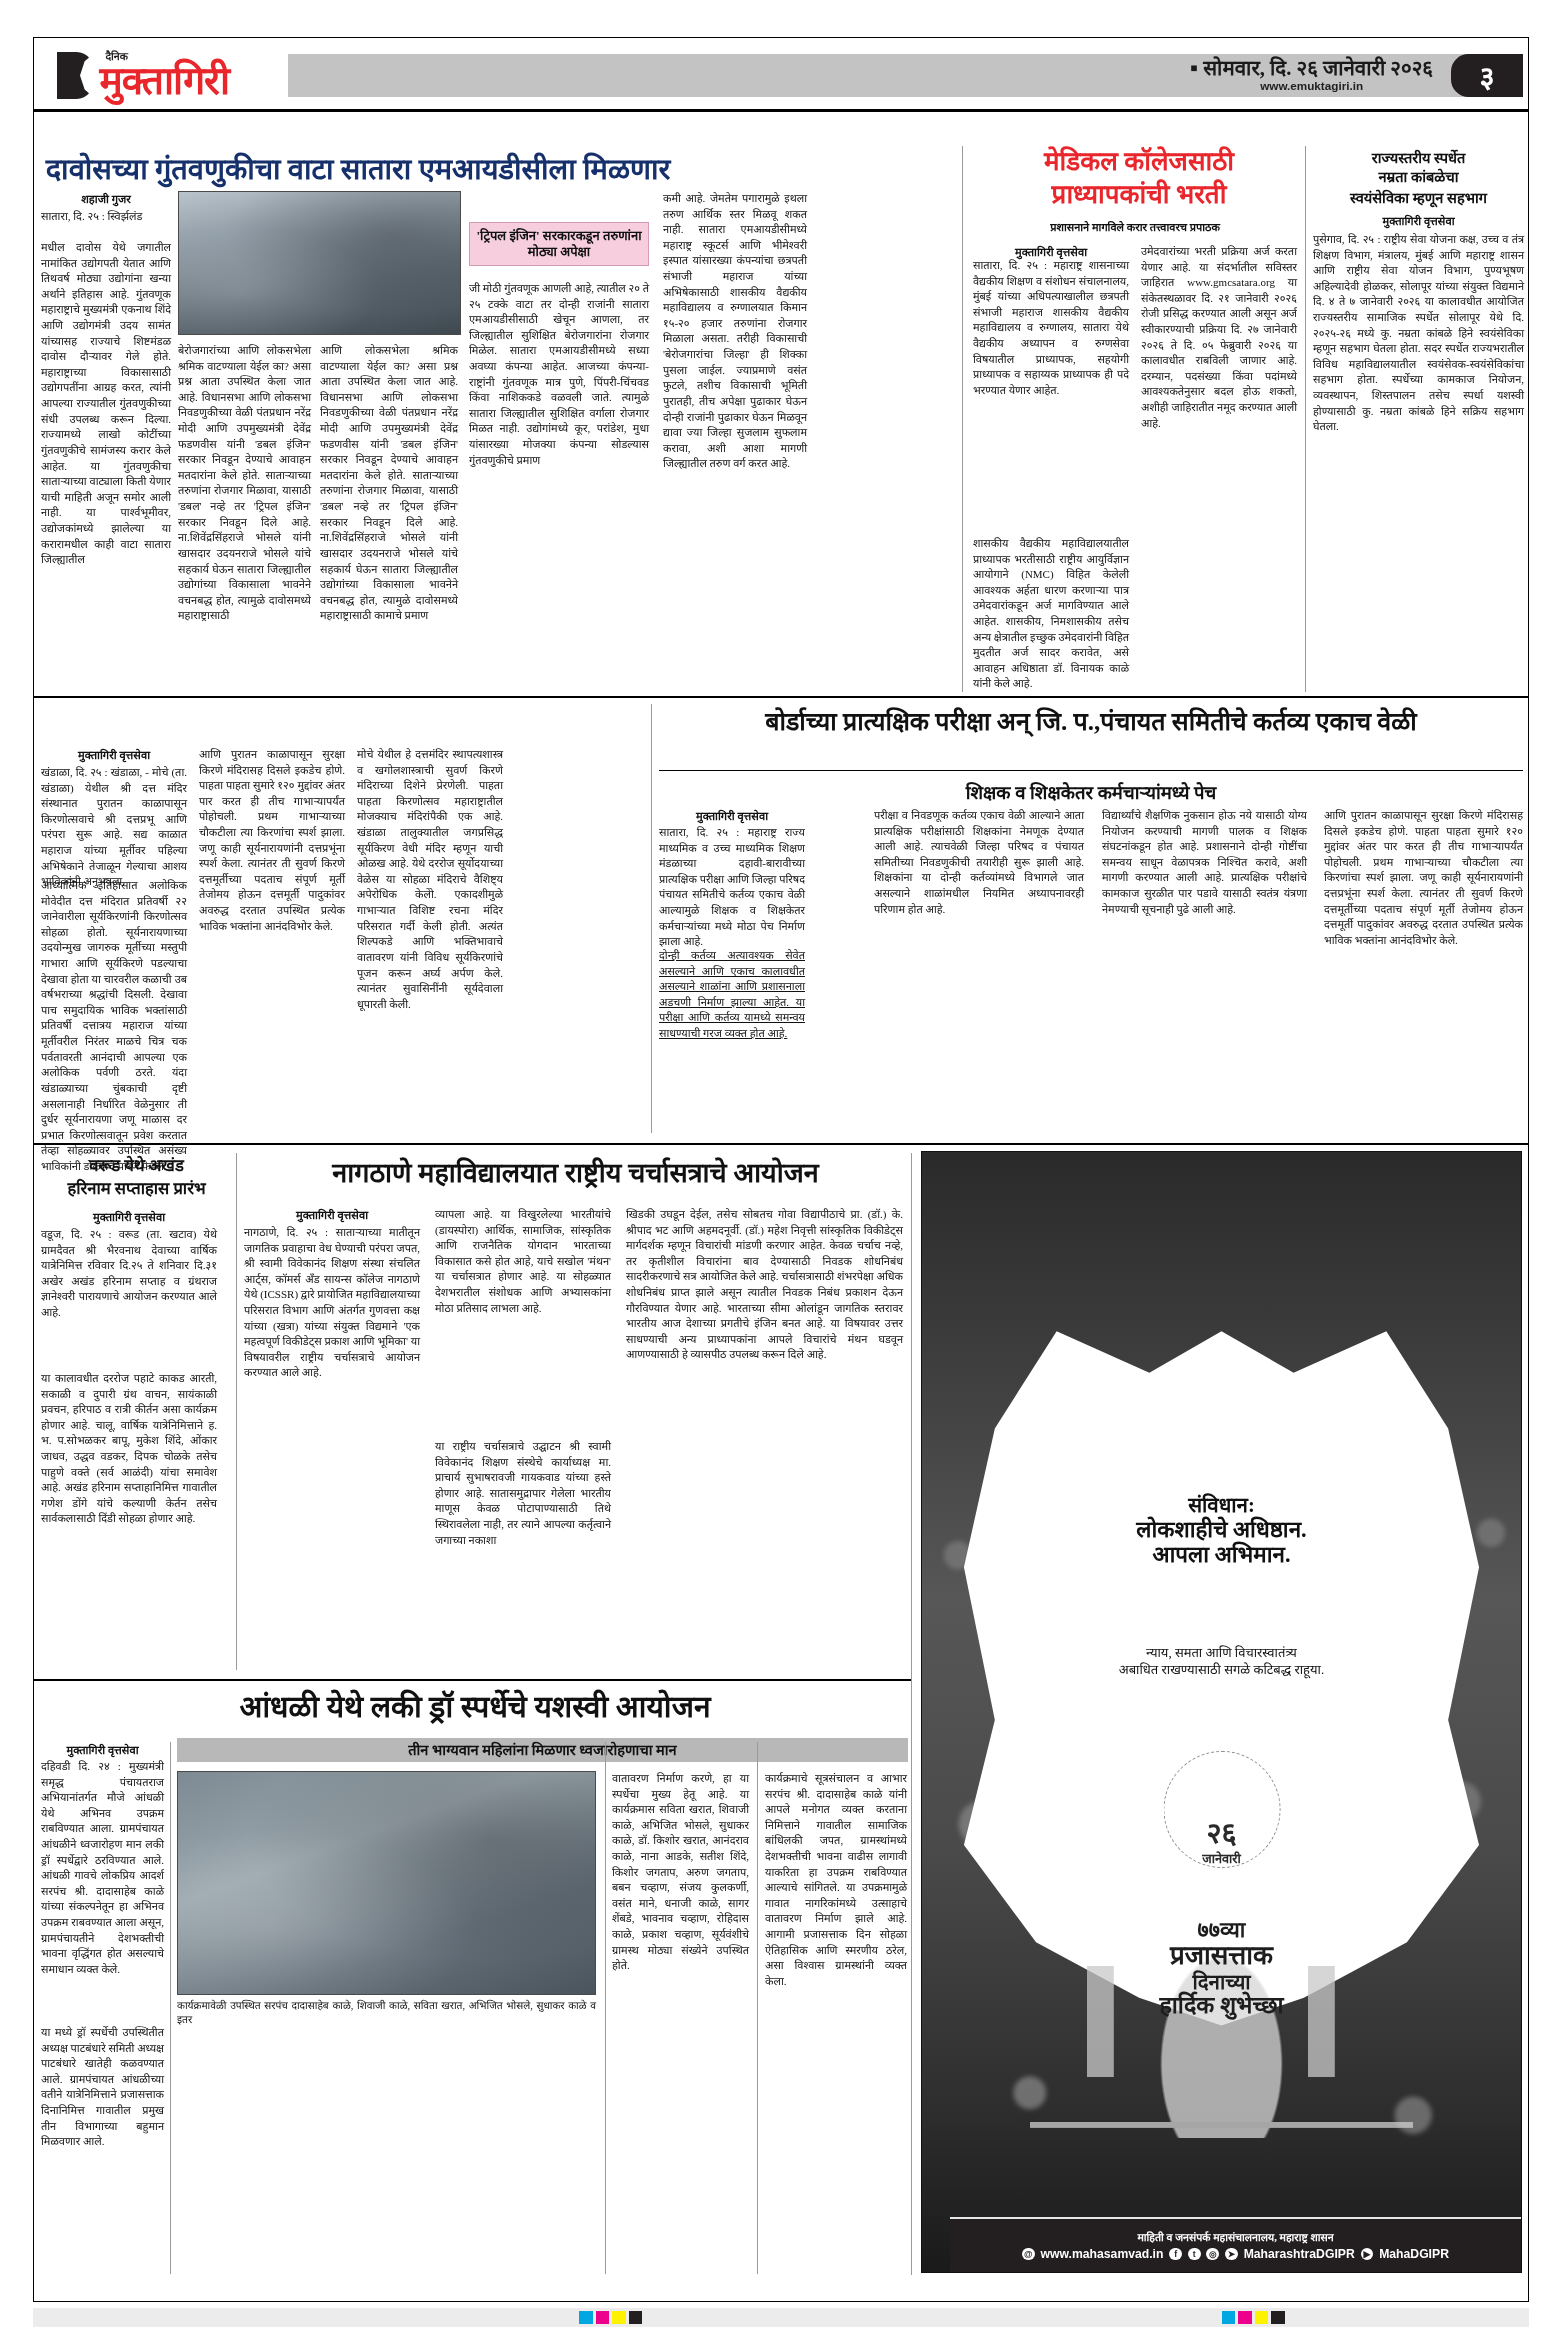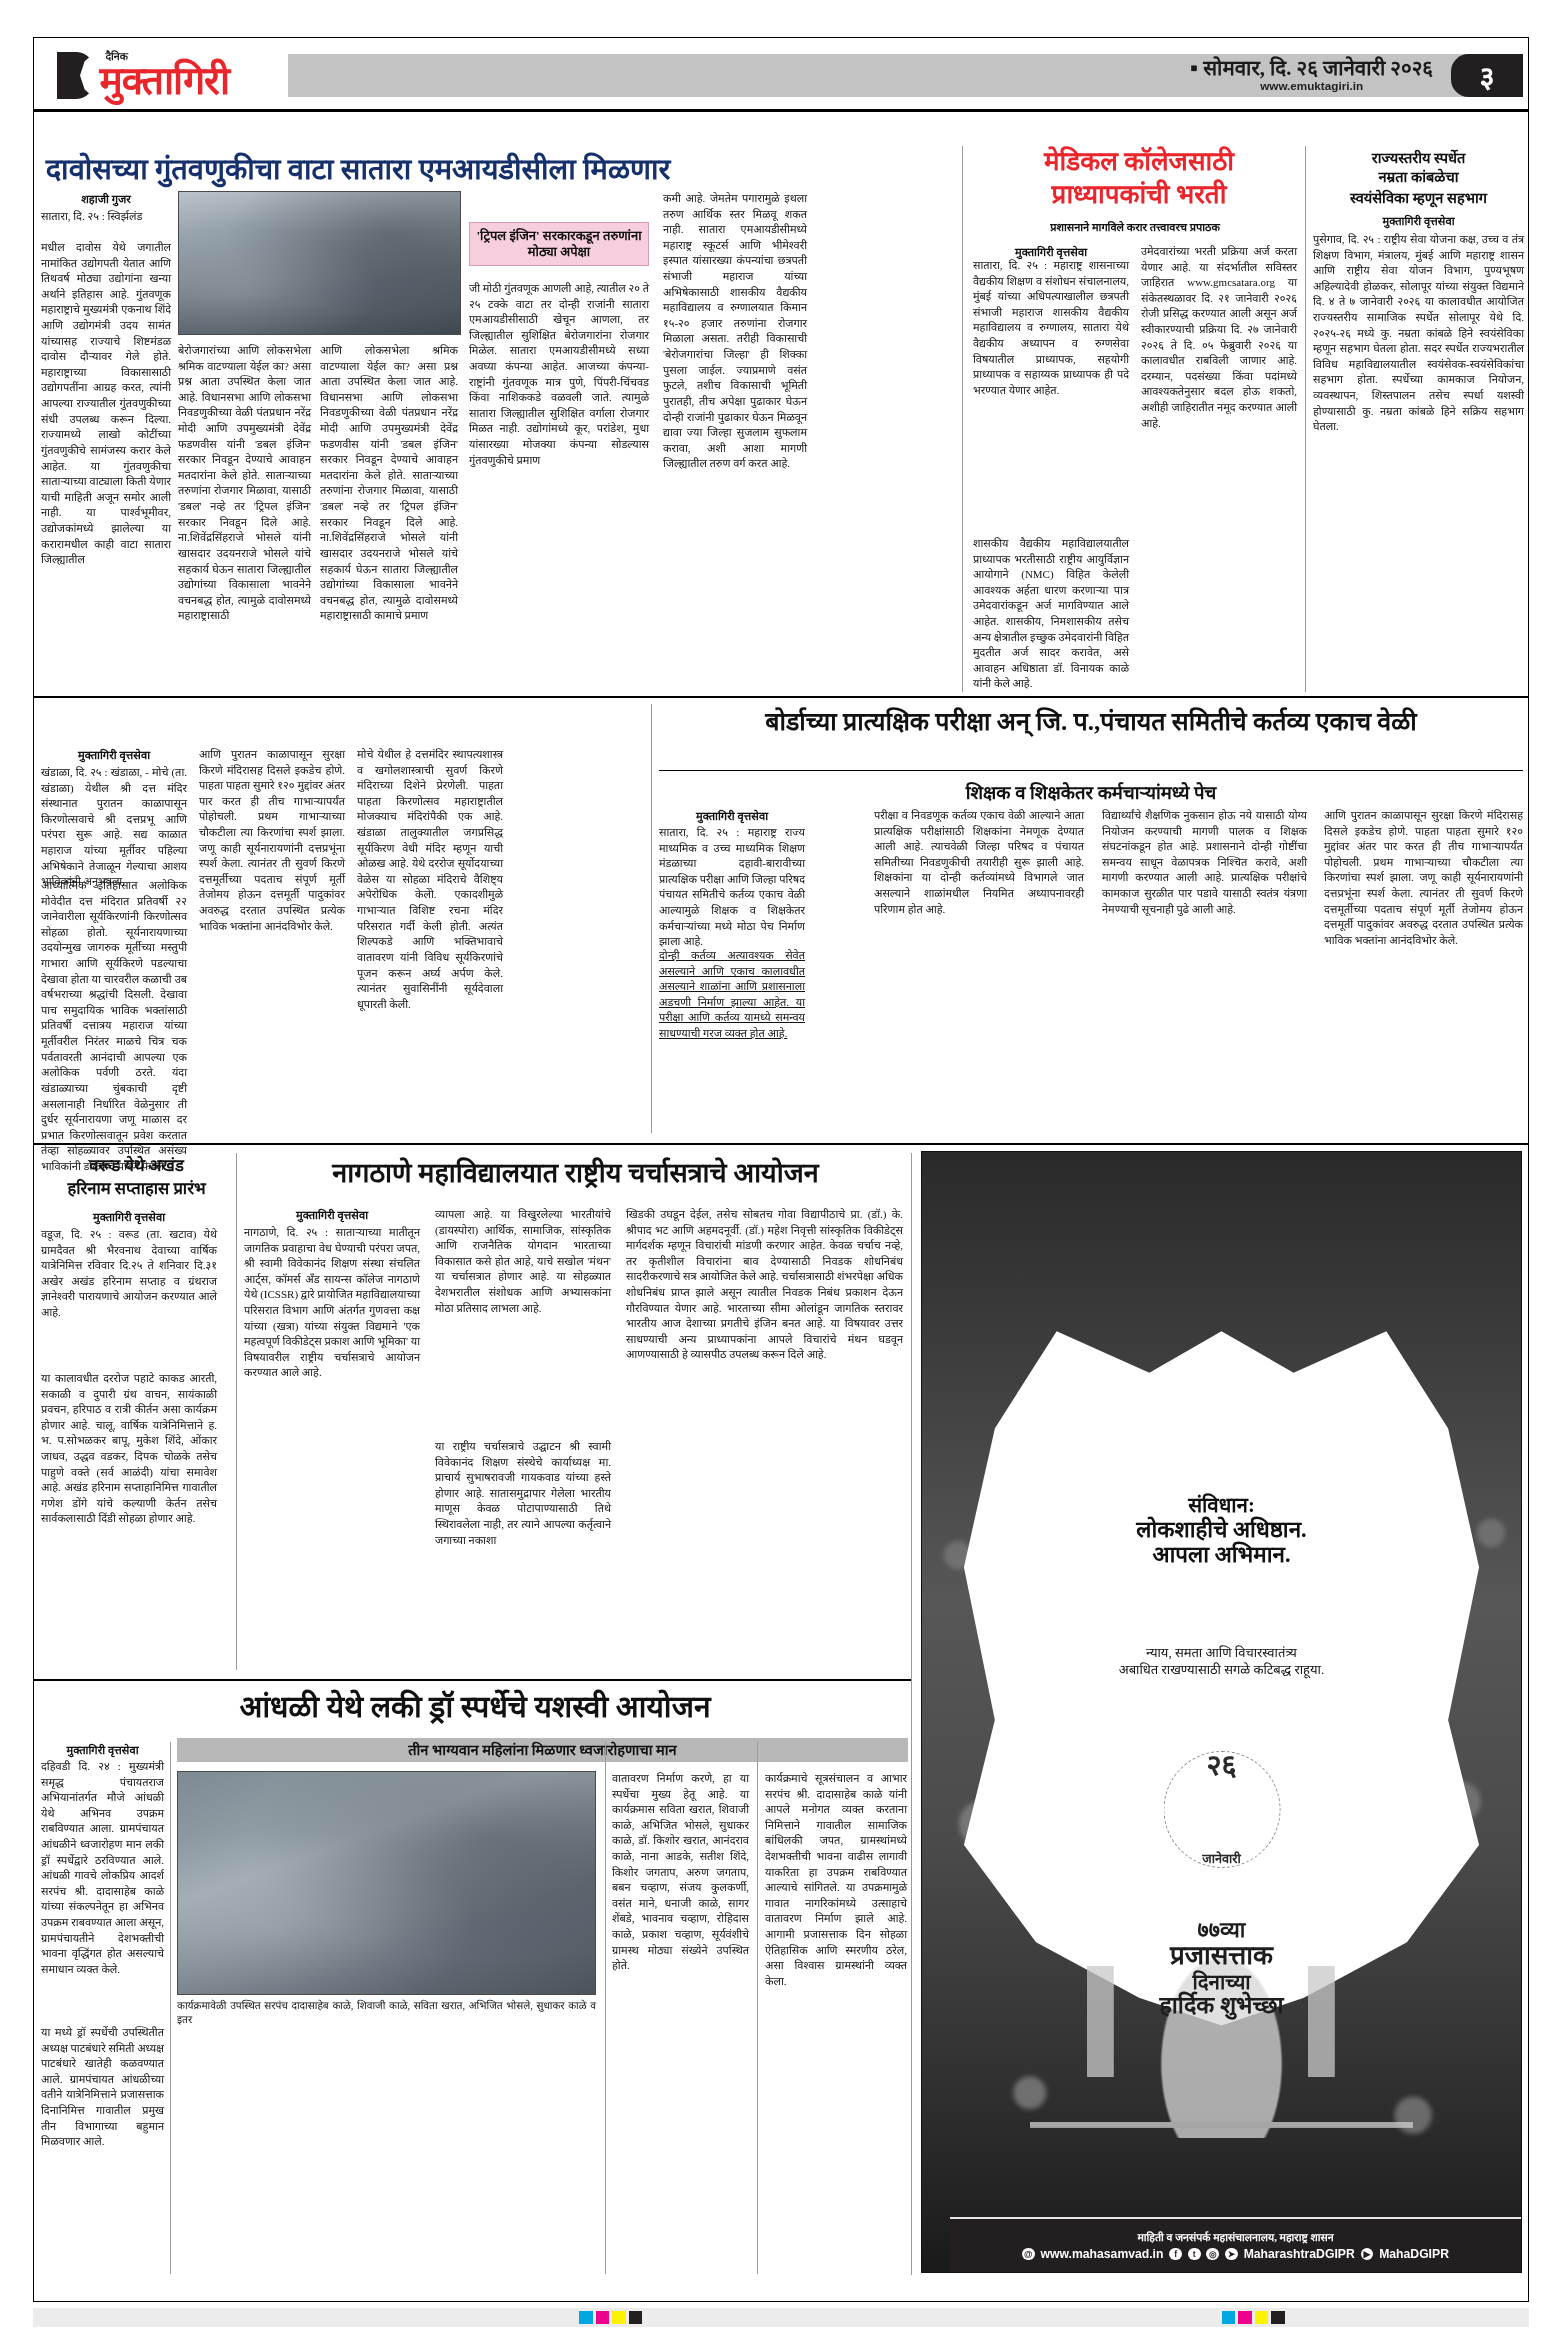--- a/index.html
+++ b/index.html
@@ -190,25 +190,25 @@
   .ad-sub-txt {
     position:absolute; left:10%; width:80%; top:44%;
     text-align:center; z-index:6; color:#111;
     font-size:13px; line-height:1.3;
   }
   .ad-circle {
     position:absolute; left:50%; transform:translateX(-50%); top:53.5%;
     width:117px; height:117px; z-index:6;
     border-radius:50%;
     border:1px dashed #8d8d8d;
-    display:flex; flex-direction:column; align-items:center; justify-content:space-between;
+    display:flex; flex-direction:column; align-items:center; justify-content:flex-end;
     color:#2a2a2a;
   }
   .ad-circle .big { font-size:29px; font-weight:bold; line-height:.9;}
-  .ad-circle .sm  { font-size:12.7px; font-weight:bold; margin-top:15px;}
+  .ad-circle .sm  { font-size:12.7px; font-weight:bold; margin-top:3px;}
   .ad-greet {
     position:absolute; left:12%; width:76%; top:68.5%;
     text-align:center; z-index:6; color:#1d1d1d;
   }
   .ad-greet .g1 { font-size:21.5px; font-weight:bold; line-height:1.05;}
   .ad-greet .g2 { font-size:26px; font-weight:bold; line-height:1.05;}
   .ad-greet .g3 { font-size:20.5px; font-weight:bold; line-height:1.08; margin-top:2px;}
   .ad-greet .g4 { font-size:23.4px; font-weight:bold; line-height:1.05;}
   .ad-gateway {
     position:absolute; left:18%; width:64%; bottom:12%; height:22%;

